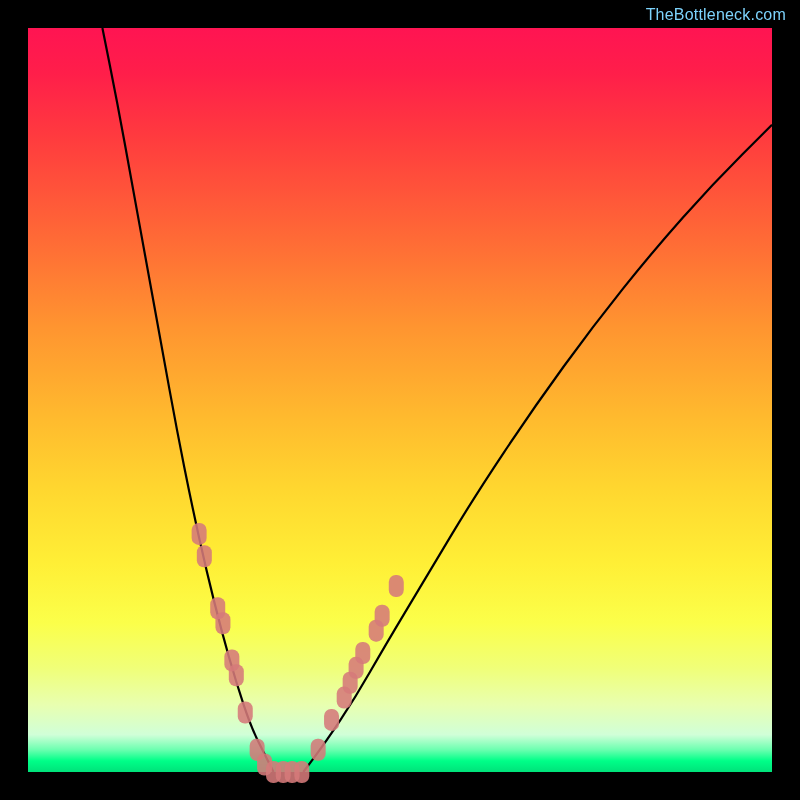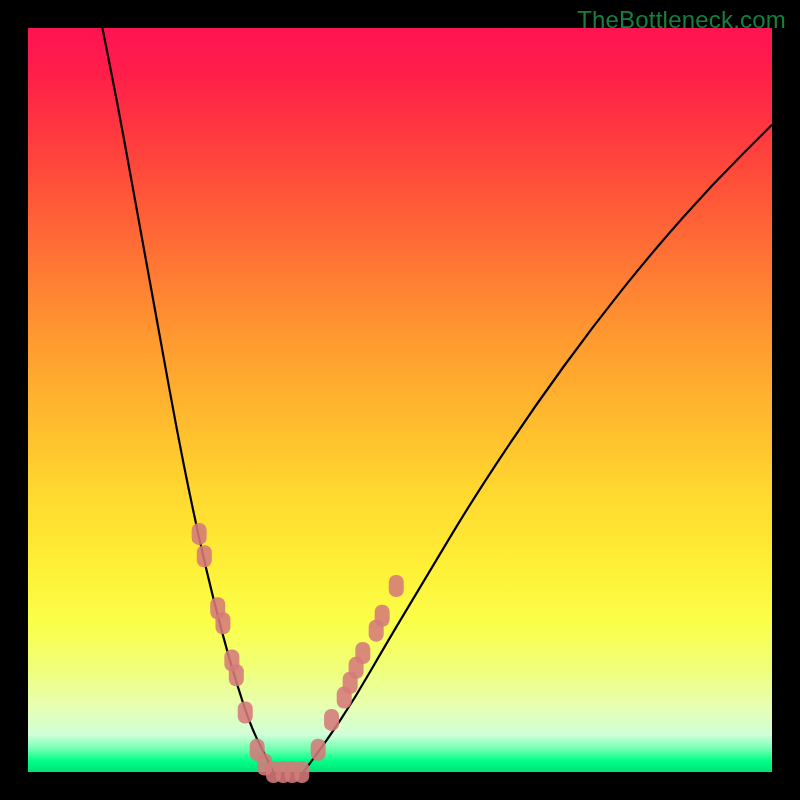--- a/index.html
+++ b/index.html
@@ -32,22 +32,22 @@
       #d0ffd8 95%,
       #6cffb0 97%,
       #00ff88 98.5%,
       #00e27a 100%
     );
   }
   .watermark {
     position: absolute;
     top: 6px;
     right: 14px;
-    color: #15803d;
-    font-size: 24px;
+    color: #7dd3fc;
+    font-size: 16px;
     font-weight: 500;
     letter-spacing: 0.2px;
   }
   svg.curves {
     position: absolute;
     left: 0; top: 0;
     width: 800px; height: 800px;
     pointer-events: none;
   }
 </style>

